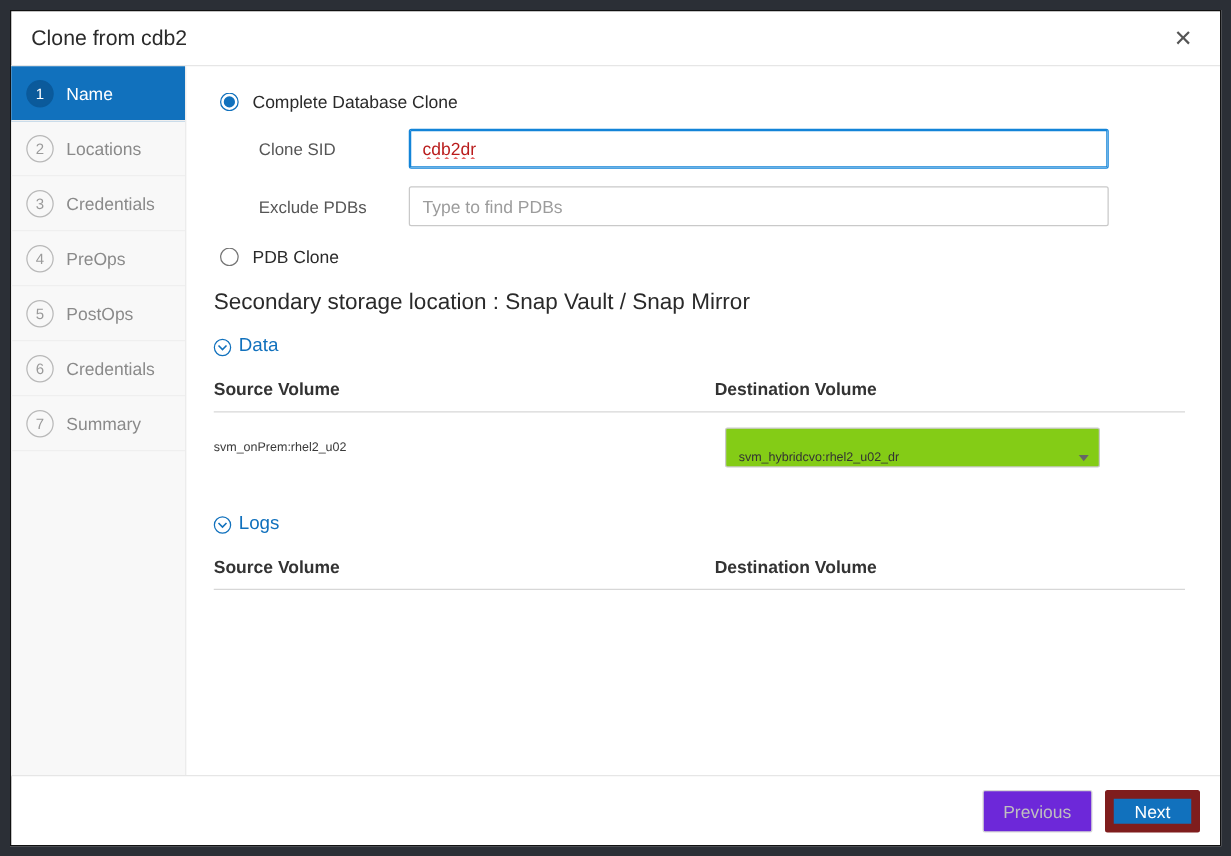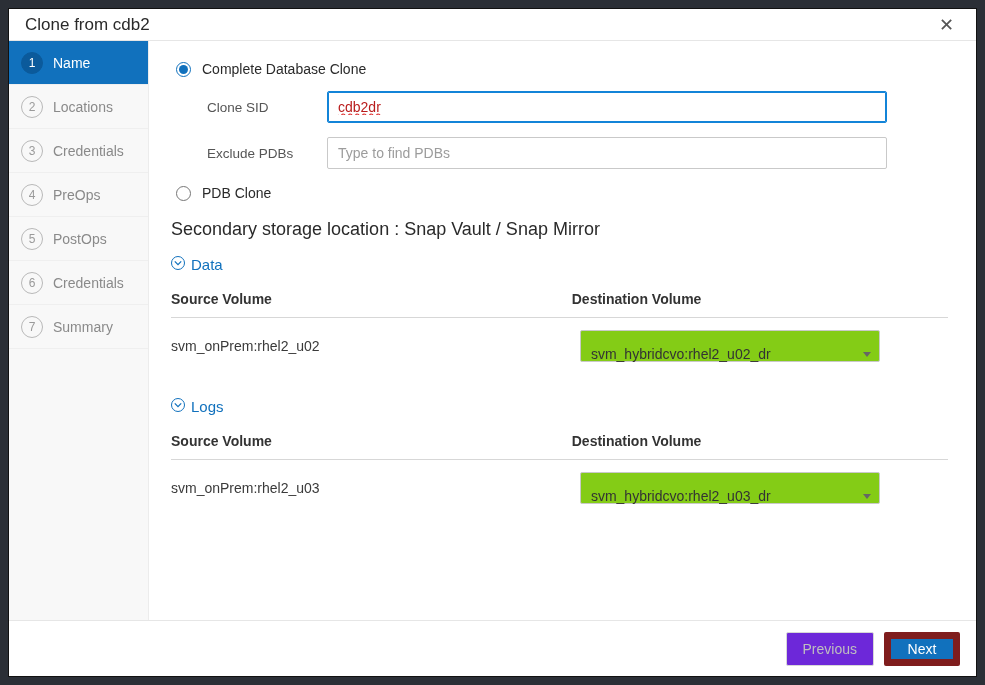--- a/index.html
+++ b/index.html
@@ -11,21 +11,21 @@
     background:#2b2f36;
     width:985px; height:685px; overflow:hidden;
     position:relative;
   }
   .modal {
     position:absolute; left:8px; top:8px; width:969px; height:669px;
     background:#fff; border:1px solid #111;
     display:flex; flex-direction:column;
   }
   .header {
-    height:32px; padding:10px 16px; border-bottom:1px solid #e6e6e6;
+    height:44px; padding:10px 16px; border-bottom:1px solid #e6e6e6;
     display:flex; align-items:center; justify-content:space-between;
   }
   .header h1 { margin:0; font-size:17px; font-weight:400; color:#2a2a2a; }
   .close { font-size:18px; color:#555; cursor:pointer; padding:2px 6px; line-height:1; }
   .body { flex:1; display:flex; min-height:0; }
   .sidebar { width:140px; background:#f8f8f8; border-right:1px solid #ececec; }
   .step {
     height:44px; display:flex; align-items:center; gap:10px;
     padding:0 12px; color:#8a8a8a; font-size:14px; cursor:pointer;
     border-bottom:1px solid #efefef;
@@ -45,31 +45,31 @@
   .field-label { width:100px; color:#555; font-size:13.5px; }
   .text-input {
     flex:1; max-width:560px; height:32px; padding:4px 10px;
     border:1px solid #c9c9c9; border-radius:2px; font-size:14px; color:#b91c1c;
   }
   .text-input.focus { border:1px solid #1384d8; box-shadow:0 0 0 1px #1384d8 inset; }
   .text-input.spell { text-decoration: underline wavy #d33; text-decoration-skip-ink:none; }
   .text-input::placeholder { color:#9c9c9c; }
   .secondary-title { margin:18px 0 10px 0; font-size:18px; color:#2a2a2a; }
   .section-head {
-    display:flex; align-items:flex-start; gap:6px; margin:16px 0 8px 0;
+    display:flex; align-items:flex-end; gap:6px; margin:16px 0 8px 0;
     color:#1171bd; font-size:15px; font-weight:500; cursor:pointer;
   }
   .chev {
     width:14px; height:14px; border:1.4px solid #1171bd; border-radius:50%;
     display:inline-flex; align-items:center; justify-content:center;
   }
   .chev svg { width:8px; height:8px; display:block; }
   .vol-table { margin:6px 0 28px 0; }
   .vol-head { display:flex; border-bottom:1px solid #d7d7d7; padding:10px 0; font-weight:600; color:#333; font-size:14px;gap:24px; }
-  .vol-row  { display:flex; align-items:center; padding:12px 0 8px 0; font-size:14px; color:#3a3a3a;gap:40px; }
+  .vol-row  { display:flex; align-items:center; padding:12px 0 8px 0; font-size:10px; color:#3a3a3a;gap:40px; }
   .col-src  { flex:1 1 50%; padding-right:16px; }
   .col-dst  { flex:1 1 50%; }
   .select-wrap {
     width:300px; height:32px; border:1px solid #c9c9c9; border-radius:2px;
     display:flex; align-items:center; justify-content:space-between;
     padding:16px 8px 0 10px; color:#333; background:#84cc16; cursor:pointer;
   }
   .caret { width:0; height:0; border-left:4px solid transparent; border-right:4px solid transparent; border-top:5px solid #666; }
   .footer {
     height:56px; border-top:1px solid #e6e6e6;
@@ -176,29 +176,20 @@
               <path d="M1 3 L5 7 L9 3" fill="none" stroke="#1171bd" stroke-width="1.6"></path>
             </svg>
         </span>
         <span>Logs</span>
       </div>
       <div class="vol-table">
         <div class="vol-head">
           <div class="col-src">Source Volume</div>
           <div class="col-dst">Destination Volume</div>
         </div>
-        <div class="vol-row">
-          <div class="col-src">svm_onPrem:rhel2_u03</div>
-          <div class="col-dst">
-            <div class="select-wrap">
-              <span>svm_hybridcvo:rhel2_u03_dr</span>
-              <span class="caret"></span>
-            </div>
-          </div>
-        </div>
       </div>
 
     </div>
   </div>
 
   <div class="footer">
     <button class="btn btn-prev" disabled="">Previous</button>
     <button class="btn btn-next">Next</button>
   </div>
 </div>

